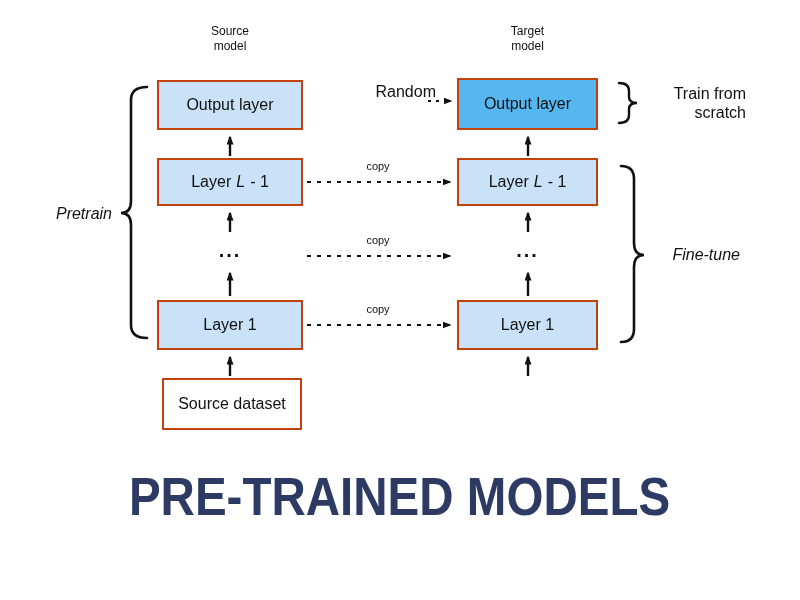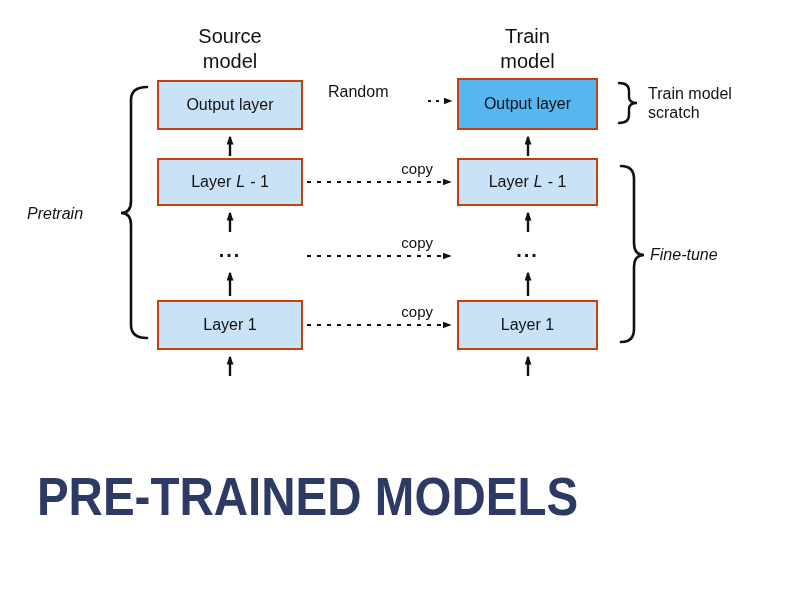--- a/index.html
+++ b/index.html
@@ -7,81 +7,84 @@
   .canvas {
     position: relative;
     width: 800px; height: 600px;
     background: #ffffff;
     font-family: "Liberation Sans", sans-serif;
     color: #111111;
     overflow: hidden;
   }
   .abs { position: absolute; }
   .hdr {
-    font-size: 20px; line-height: 1.25; text-align: center; color: #111;
+    font-size: 12px; line-height: 1.25; text-align: center; color: #111;
   }
   .box {
     position: absolute;
     border: 2px solid #c2410c;
     display: flex; align-items: center; justify-content: center;
     font-size: 16px; color: #111;
     background: #c9e2f7;
   }
   .box.accent { background: #56b6f0; }
   .box.white { background: #ffffff; }
   .var-i { font-style: italic; margin-left: 5px; }
   .sfx { margin-left: 5px; }
   .ellipsis-row {
     position: absolute;
     display: flex; align-items: center; justify-content: center;
     font-size: 20px; font-weight: 700; letter-spacing: 2px; color: #111;
   }
   .note {
     position: absolute; font-size: 16px; line-height: 1.18;
-    text-align: left; color: #111;
+    text-align: right; color: #111;
   }
   .copy-lbl {
-    position: absolute; width: 110px; text-align: right;
-    font-size: 15px; color: #111;
+    position: absolute; width: 110px; text-align: center;
+    font-size: 11px; color: #111;
   }
   svg.overlay { position: absolute; left: 0; top: 0; pointer-events: none; }
-  .title-wrap { position: absolute; left: 0; top: 468px; width: 800px; }
+  .title-wrap { position: absolute; left: 0; top: 468px; width: 800px; text-align: center; }
   .big-title {
     display: inline-block;
     font-size: 54px; font-weight: 800; line-height: 1.05;
     letter-spacing: 0px; color: #2c3a64;
     transform: scaleX(0.88); transform-origin: center;
     white-space: nowrap;
   }
 </style>
 </head>
 <body>
 
 <div class="canvas">
 
   <div class="abs hdr" style="left:157px; top:24px; width:146px;">
     <div>Source</div>
     <div>model</div>
   </div>
   <div class="abs hdr" style="left:457px; top:24px; width:141px;">
-    <div>Train</div>
+    <div>Target</div>
     <div>model</div>
   </div>
 
   <div class="box" style="left:157px; top:80px; width:146px; height:50px;">
     <span>Output layer</span>
   </div>
   <div class="box" style="left:157px; top:158px; width:146px; height:48px;">
     <span>
       <span>Layer</span><span class="var-i">L</span><span class="sfx">- 1</span>
     </span>
   </div>
   <div class="ellipsis-row" style="left:157px; top:238px; width:146px; height:24px;">...</div>
   <div class="box" style="left:157px; top:300px; width:146px; height:50px;">
     <span>Layer 1</span>
+  </div>
+  <div class="box white" style="left:162px; top:378px; width:140px; height:52px;">
+    <span>Source dataset</span>
   </div>
 
   <div class="box accent" style="left:457px; top:78px; width:141px; height:52px;">
     <span>Output layer</span>
   </div>
   <div class="box" style="left:457px; top:158px; width:141px; height:48px;">
     <span>
       <span>Layer</span><span class="var-i">L</span><span class="sfx">- 1</span>
     </span>
   </div>
@@ -92,21 +95,21 @@
 
   <div class="note" style="left:328px; top:83px; width:108px;">
     <div>Random</div>
   </div>
   <div class="copy-lbl" style="left:323px; top:160px;">copy</div>
   <div class="copy-lbl" style="left:323px; top:234px;">copy</div>
   <div class="copy-lbl" style="left:323px; top:303px;">copy</div>
 
   <div class="note" style="left:27px; top:205px; width:85px;font-style:italic;">Pretrain</div>
   <div class="note" style="left:648px; top:85px; width:98px;">
-    <div>Train model</div>
+    <div>Train from</div>
     <div>scratch</div>
   </div>
   <div class="note" style="left:650px; top:246px; width:90px;font-style:italic;">Fine-tune</div>
 
   <svg class="overlay" width="800" height="600" viewBox="0 0 800 600">
     <defs>
       <marker id="ah" markerWidth="9" markerHeight="7" refX="7.5" refY="3.5" orient="auto" markerUnits="userSpaceOnUse">
         <path d="M0,0 L9,3.5 L0,7 z" fill="#111"></path>
       </marker>
     </defs>

